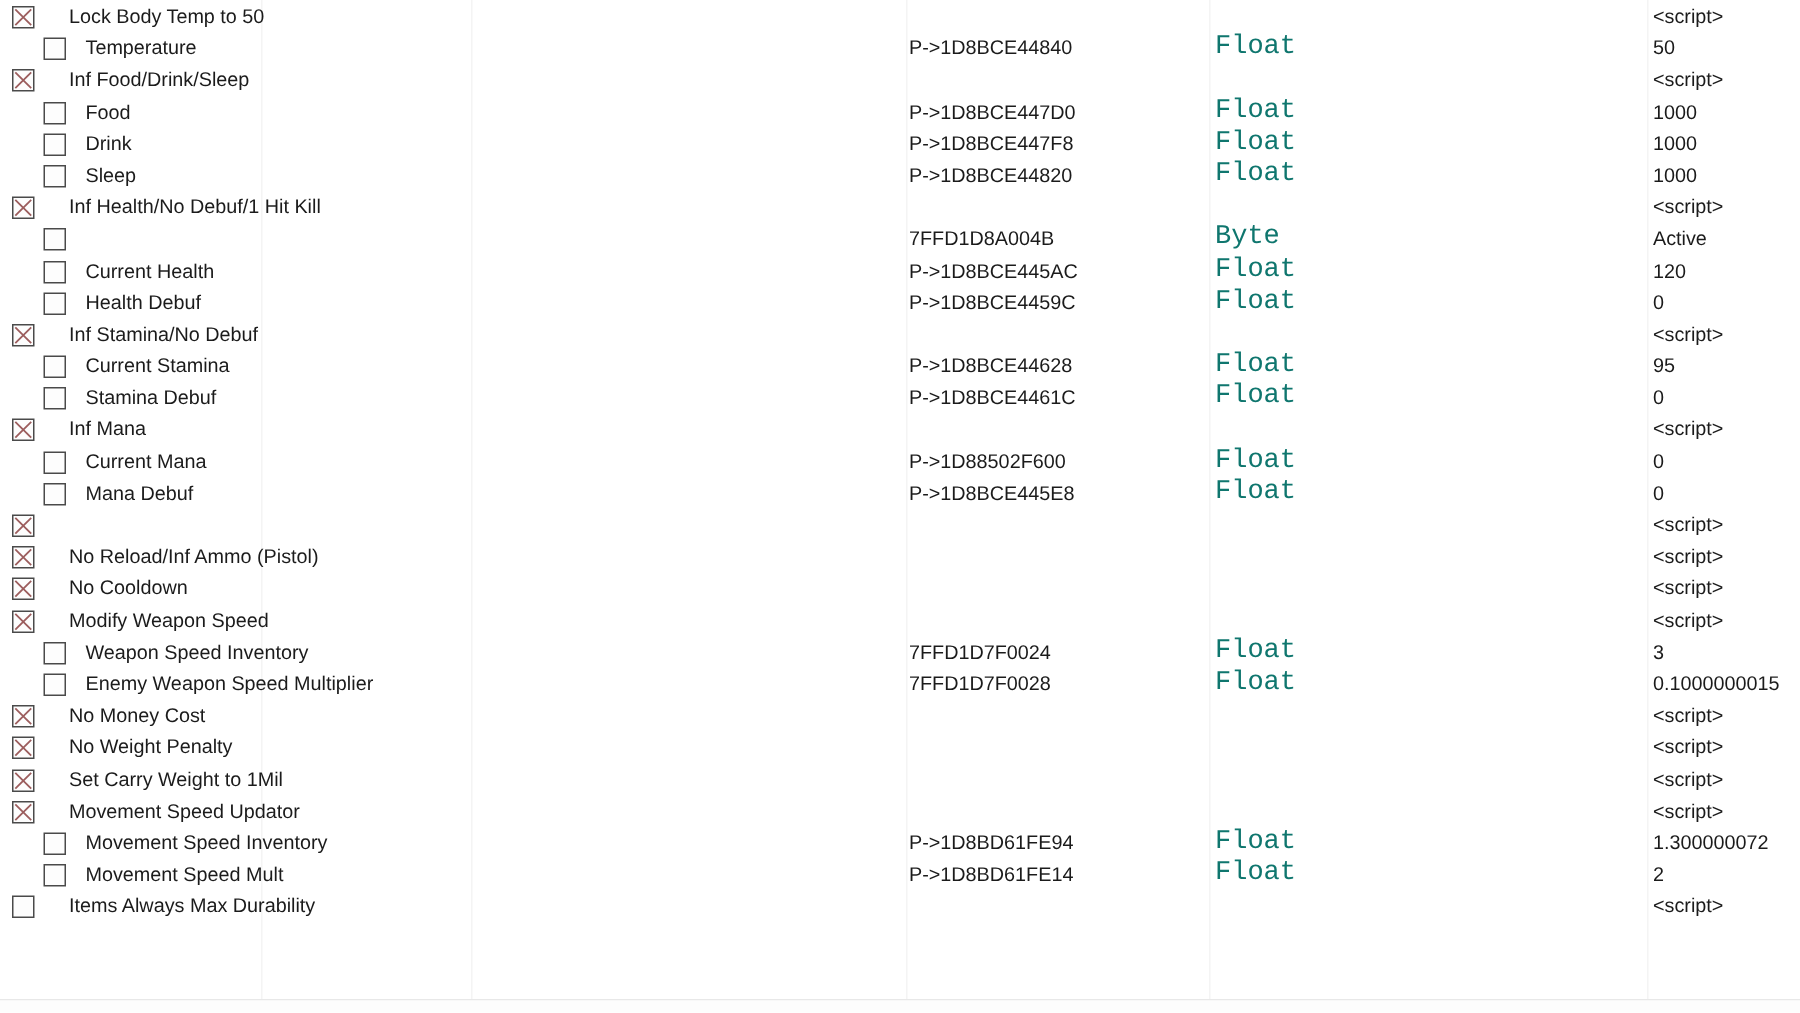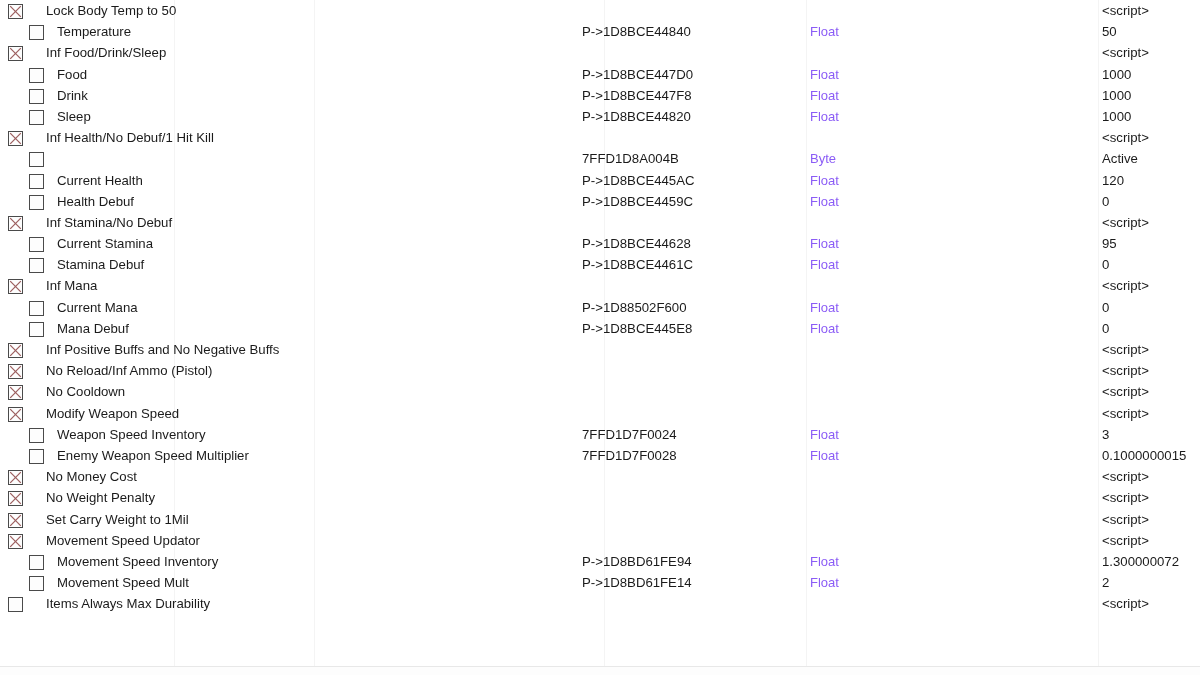--- a/index.html
+++ b/index.html
@@ -63,35 +63,36 @@
     line-height: 15px;
     white-space: nowrap;
     color: #1b1b1b;
   }
   .row.lvl0 .desc { left: 46px; }
   .row.lvl1 .desc { left: 57px; }
 
   
   .addr {
     position: absolute;
-    left: 582px;
+    left: 606px;
     top: 3px;
     font-size: 13.2px;
     line-height: 15px;
     white-space: nowrap;
     color: #1b1b1b;
   }
   .type {
     position: absolute;
     left: 810px;
     top: 3px;
-    font-size: 13px;
+    font-size: 18px;
     line-height: 15px;
     white-space: nowrap;
-    color: #8b5cf6;
+    color: #0f766e;
+    font-family: Liberation Mono, monospace;
   }
   .value {
     position: absolute;
     left: 1102px;
     top: 3px;
     font-size: 13.2px;
     line-height: 15px;
     white-space: nowrap;
     color: #1b1b1b;
   }
@@ -268,21 +269,20 @@
         <span class="type">Float</span>
         <span class="value">0</span>
       </div>
       <div class="row lvl0">
         <div class="cb" style="border-color: rgb(74, 74, 74);">
           <svg viewBox="0 0 13 13" xmlns="http://www.w3.org/2000/svg">
             <line class="xline" x1="1.2" y1="1.2" x2="11.8" y2="11.8" stroke="#9c5d5d"></line>
             <line class="xline" x1="11.8" y1="1.2" x2="1.2" y2="11.8" stroke="#9c5d5d"></line>
           </svg>
         </div>
-        <span class="desc">Inf Positive Buffs and No Negative Buffs</span>
         <span class="addr"></span>
         <span class="type"></span>
         <span class="value">&lt;script&gt;</span>
       </div>
       <div class="row lvl0">
         <div class="cb" style="border-color: rgb(74, 74, 74);">
           <svg viewBox="0 0 13 13" xmlns="http://www.w3.org/2000/svg">
             <line class="xline" x1="1.2" y1="1.2" x2="11.8" y2="11.8" stroke="#9c5d5d"></line>
             <line class="xline" x1="11.8" y1="1.2" x2="1.2" y2="11.8" stroke="#9c5d5d"></line>
           </svg>

